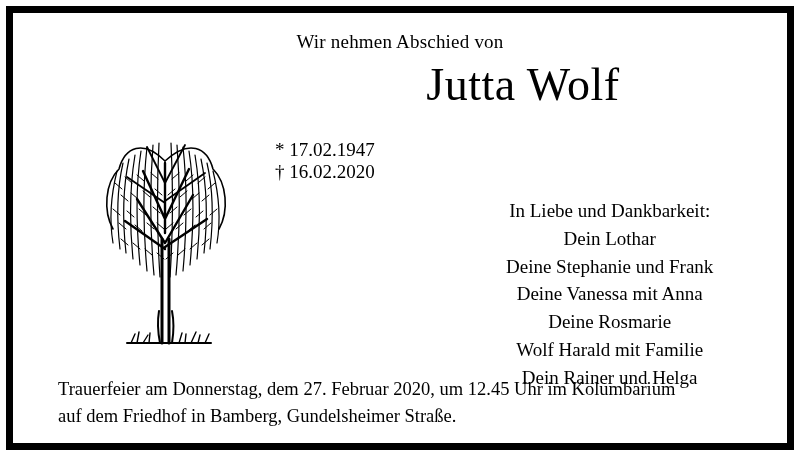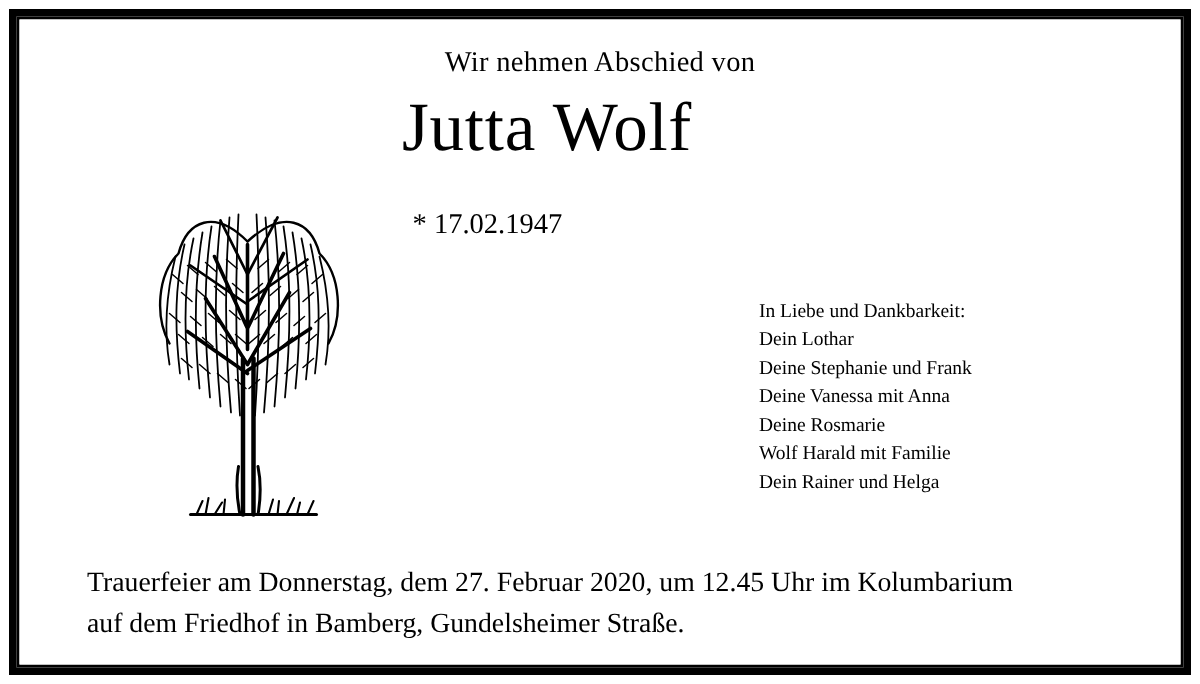--- a/index.html
+++ b/index.html
@@ -56,20 +56,21 @@
     font-size: 19px;
     letter-spacing: .2px;
   }
 
   
   .name {
     position: absolute;
     left: 255px;
     top: 48px;
     width: 510px;
+    text-align: center;
     font-size: 46px;
     line-height: 1.05;
     letter-spacing: .5px;
   }
 
   
   .dates {
     position: absolute;
     left: 262px;
     top: 126px;
@@ -81,23 +82,23 @@
   }
   .dates .date-item {
     white-space: nowrap;
   }
 
   
   .dedication {
     position: absolute;
     left: 493px;
     top: 184px;
-    font-size: 13px;
+    font-size: 19px;
     line-height: 1.465;
-    text-align: left;
+    text-align: center;
   }
   .dedication div {
     white-space: nowrap;
   }
 
   
   .footer {
     position: absolute;
     left: 45px;
     bottom: 14px;
@@ -168,20 +169,21 @@
         </g>
       </svg>
     </div>
 
     <div class="salutation">Wir nehmen Abschied von</div>
 
     <div class="name">Jutta Wolf</div>
 
     <div class="dates">
       <span class="date-item">* 17.02.1947</span>
+      <span class="date-item">† 16.02.2020</span>
     </div>
 
     <div class="dedication">
       <div>In Liebe und Dankbarkeit:</div>
       <div>Dein Lothar</div>
       <div>Deine Stephanie und Frank</div>
       <div>Deine Vanessa mit Anna</div>
       <div>Deine Rosmarie</div>
       <div>Wolf Harald mit Familie</div>
       <div>Dein Rainer und Helga</div>

